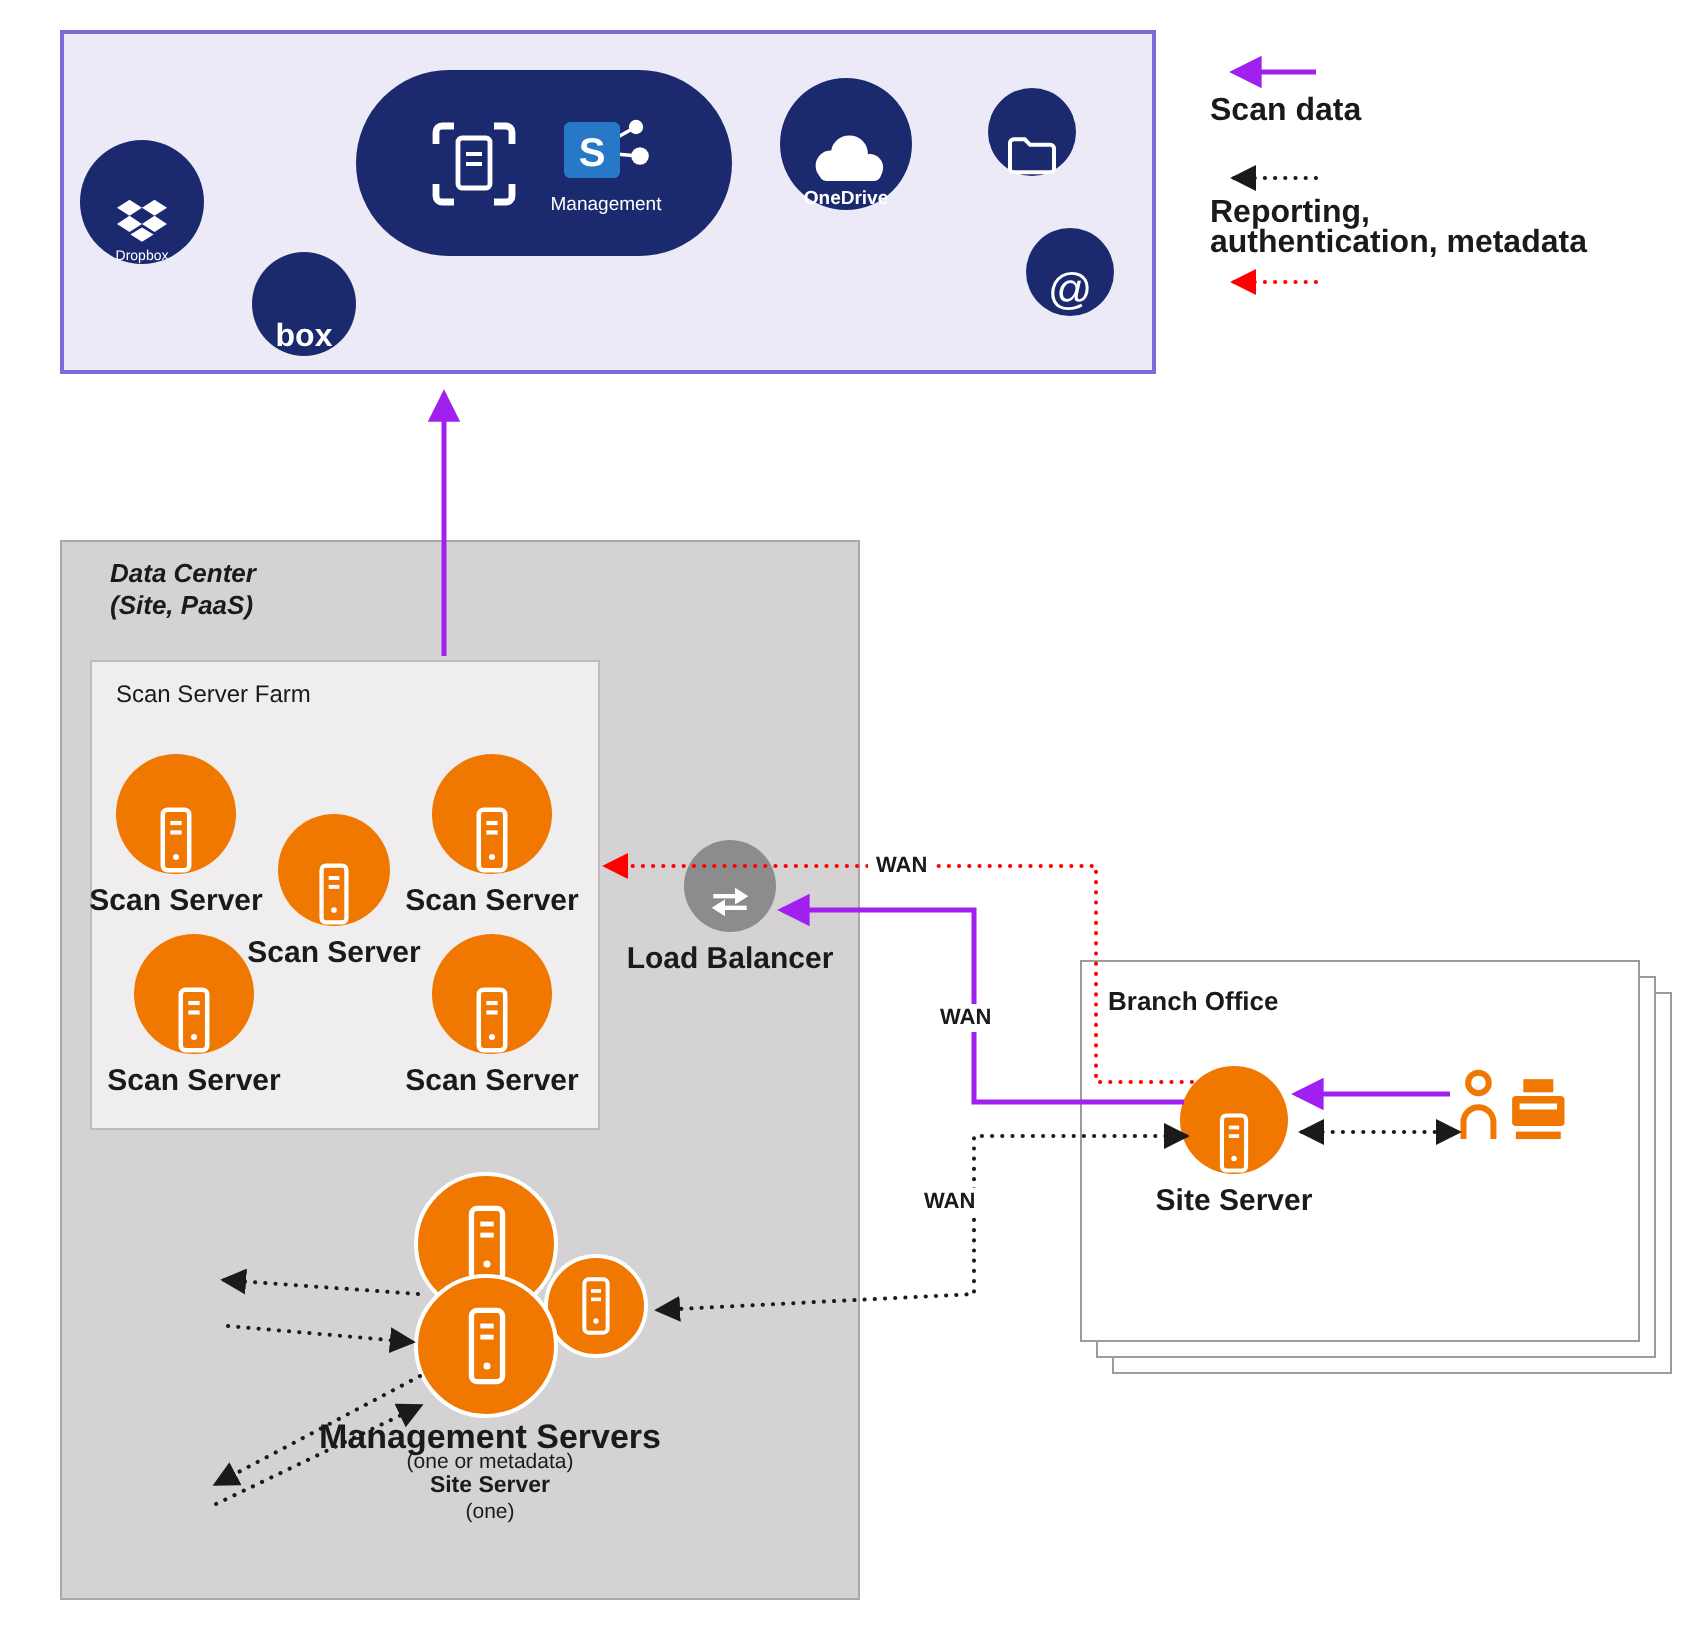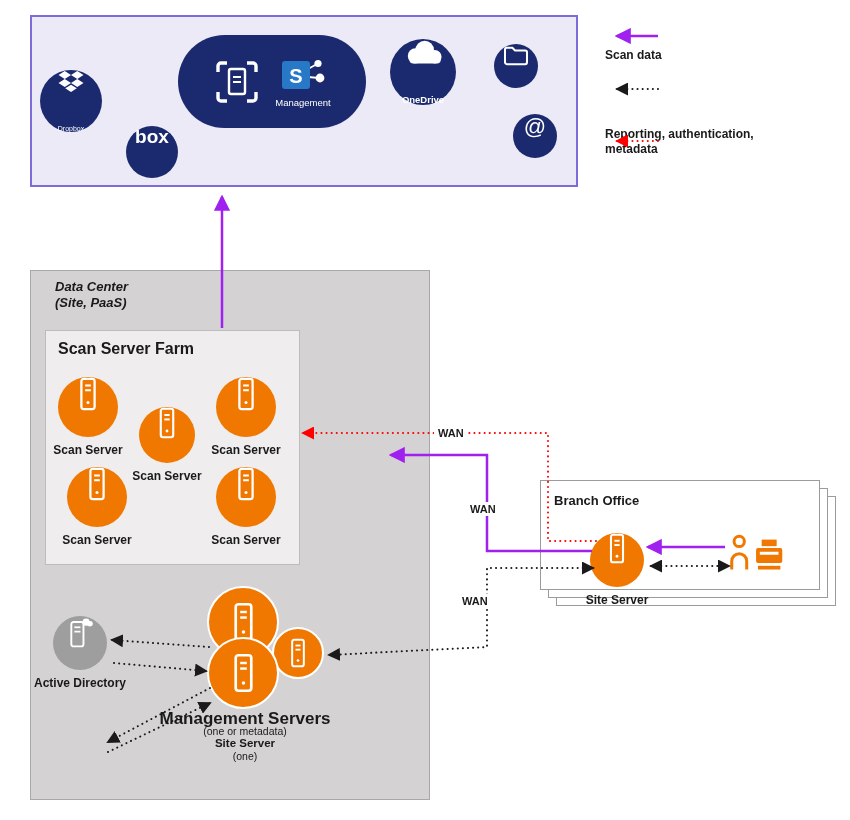--- a/index.html
+++ b/index.html
@@ -8,52 +8,52 @@
 
   .abs { position:absolute; }
 
   
   .connectors-box { left:30px; top:15px; width:548px; height:172px;
     background:#ECEAF7; border:2px solid #7E6BD9; }
   .datacenter-box { left:30px; top:270px; width:400px; height:530px;
     background:#D4D2D2; border:1px solid #A9A7A7; }
   .farm-box { left:45px; top:330px; width:255px; height:235px;
     background:#EFEDED; border:1px solid #BDBBBB; }
-  .branch-sheet { width:280px; height:110px; background:#fff; border:1px solid #9B9B9B; }
+  .branch-sheet { width:280px; height:191px; background:#fff; border:1px solid #9B9B9B; }
 
   .box-title { font-size:13px; font-weight:bold; line-height:16px; }
-  .farm-title { font-size:16px;font-weight:bold; }
+  .farm-title { font-size:12px; }
 
   
   .node { position:absolute; width:110px; display:flex; flex-direction:column;
           align-items:center; gap:7px; }
   .circle { border-radius:50%; display:flex; flex-direction:column;
-            align-items:center; justify-content:space-between; }
+            align-items:center; justify-content:flex-end; }
   .orange { background:#F07800; }
   .navy   { background:#1B2A6E; }
   .gray-d { background:#8C8C8C; }
   .gray-l { background:#9E9E9E; }
-  .node-label { font-size:12px; font-weight:bold; text-align:center; line-height:13px; }
+  .node-label { font-size:15px; font-weight:bold; text-align:center; line-height:13px; }
   .sub-label  { font-size:10.5px; font-weight:normal; }
 
   .cluster-circle { position:absolute; border-radius:50%; background:#F07800;
     border:2px solid #fff; display:flex; align-items:center; justify-content:center; }
 
   
   .brand-text { color:#fff; font-weight:bold; }
   .pill { position:absolute; left:146px; top:18px; width:188px; height:93px;
     border-radius:47px; background:#1B2A6E; display:flex; align-items:center;
     justify-content:center; gap:14px; }
   .sp-group { display:flex; flex-direction:column; align-items:center; gap:2px; }
   .sp-label { color:#fff; font-size:9.5px; }
   .od-label { color:#fff; font-size:9.5px; font-weight:bold; margin-top:1px; }
   .db-label { color:#fff; font-size:7px; margin-top:1px; }
 
   
-  .legend-text { font-size:12px; line-height:15px; }
+  .legend-text { font-size:16px; line-height:15px; }
   .b { font-weight:bold; }
 
   .wan { position:absolute; background:#fff; font-size:11px; font-weight:bold;
          padding:1px 4px; }
 
   svg.overlay { position:absolute; left:0; top:0; pointer-events:none; }
 </style>
 </head>
 <body>
 
@@ -68,21 +68,21 @@
           <polygon points="23,1 30,5.5 23,10 16,5.5"></polygon>
           <polygon points="9,10 16,14.5 9,19 2,14.5"></polygon>
           <polygon points="23,10 30,14.5 23,19 16,14.5"></polygon>
           <polygon points="16,16.5 22.5,20.5 16,24.5 9.5,20.5"></polygon>
         </g>
       </svg>
       <div class="db-label">Dropbox</div>
     </div>
 
     <div class="circle navy abs" style="left:94px; top:109px; width:52px; height:52px;">
-      <span class="brand-text" style="font-size:19px;">box</span>
+      <span class="brand-text" style="font-size:16px;">box</span>
     </div>
 
     <div class="pill">
       <svg viewBox="0 0 48 48" width="48" height="48">
         <g stroke="#fff" fill="none">
           <path d="M14 5 H8 a3 3 0 0 0 -3 3 v6" stroke-width="3.4"></path>
           <path d="M34 5 h6 a3 3 0 0 1 3 3 v6" stroke-width="3.4"></path>
           <path d="M14 43 H8 a3 3 0 0 1 -3 -3 v-6" stroke-width="3.4"></path>
           <path d="M34 43 h6 a3 3 0 0 0 3 -3 v-6" stroke-width="3.4"></path>
           <rect x="16" y="11" width="16" height="25" rx="2" stroke-width="2.4"></rect>
@@ -121,21 +121,21 @@
       </svg>
     </div>
 
     <div class="circle navy abs" style="left:481px; top:97px; width:44px; height:44px;">
       <span class="brand-text" style="font-size:22px; font-weight:normal;">@</span>
     </div>
 
   </div>
 
   <div class="abs legend-text b" style="left:605px; top:48px;">Scan data</div>
-  <div class="abs legend-text b" style="left:605px; top:99px; width:190px;margin-top:28px;">Reporting, authentication, metadata</div>
+  <div class="abs legend-text b" style="left:605px; top:99px; width:190px;">Reporting, authentication, metadata</div>
 
   <div class="abs datacenter-box">
     <div class="abs box-title" style="left:24px; top:8px;font-style:italic;">
       <div>Data Center</div>
       <div>(Site, PaaS)</div>
     </div>
   </div>
 
   <div class="abs farm-box">
     <div class="abs farm-title" style="left:12px; top:9px;">Scan Server Farm</div>
@@ -200,36 +200,32 @@
       <svg viewBox="0 0 24 36" width="24" height="34">
           <rect x="5" y="2" width="14" height="32" rx="2.5" fill="none" stroke="#fff" stroke-width="2.4"></rect>
           <line x1="9" y1="9" x2="15" y2="9" stroke="#fff" stroke-width="2.2"></line>
           <line x1="9" y1="14" x2="15" y2="14" stroke="#fff" stroke-width="2.2"></line>
           <circle cx="12" cy="27" r="1.6" fill="#fff"></circle>
         </svg>
     </div>
     <div class="node-label">Scan Server</div>
   </div>
 
-
-  <div class="node" style="left:25px; top:616px;">
-    <div class="circle gray-l" style="width:54px; height:54px;">
-      <svg viewBox="0 0 34 38" width="30" height="33">
-          <rect x="7" y="7" width="14" height="28" rx="2.5" fill="none" stroke="#fff" stroke-width="2.2"></rect>
-          <line x1="10.5" y1="13" x2="17.5" y2="13" stroke="#fff" stroke-width="2"></line>
-          <line x1="10.5" y1="18" x2="17.5" y2="18" stroke="#fff" stroke-width="2"></line>
-          <g fill="#fff">
-            <circle cx="24" cy="7" r="4"></circle>
-            <circle cx="28.5" cy="9" r="3.2"></circle>
-            <rect x="21" y="7" width="10" height="4" rx="2"></rect>
-          </g>
-        </svg>
-    </div>
-    <div class="node-label">Active Directory</div>
-  </div>
+  <div class="node" style="left:310px; top:420px;">
+    <div class="circle gray-d" style="width:46px; height:46px;">
+      <svg viewBox="0 0 36 36" width="30" height="30">
+          <line x1="8" y1="14.5" x2="22" y2="14.5" stroke="#fff" stroke-width="2.6"></line>
+          <polygon points="21,9.5 29,14.5 21,19.5" fill="#fff"></polygon>
+          <line x1="28" y1="21.5" x2="14" y2="21.5" stroke="#fff" stroke-width="2.6"></line>
+          <polygon points="15,16.5 7,21.5 15,26.5" fill="#fff"></polygon>
+        </svg>
+    </div>
+    <div class="node-label">Load Balancer</div>
+  </div>
+
 
 
   <div class="cluster-circle" style="left:207px; top:586px; width:72px; height:72px;">
     <svg viewBox="0 0 24 36" width="27" height="40">
         <rect x="5" y="2" width="14" height="32" rx="2.5" fill="none" stroke="#fff" stroke-width="2.4"></rect>
         <line x1="9" y1="9" x2="15" y2="9" stroke="#fff" stroke-width="2.2"></line>
         <line x1="9" y1="14" x2="15" y2="14" stroke="#fff" stroke-width="2.2"></line>
         <circle cx="12" cy="27" r="1.6" fill="#fff"></circle>
       </svg>
   </div>

